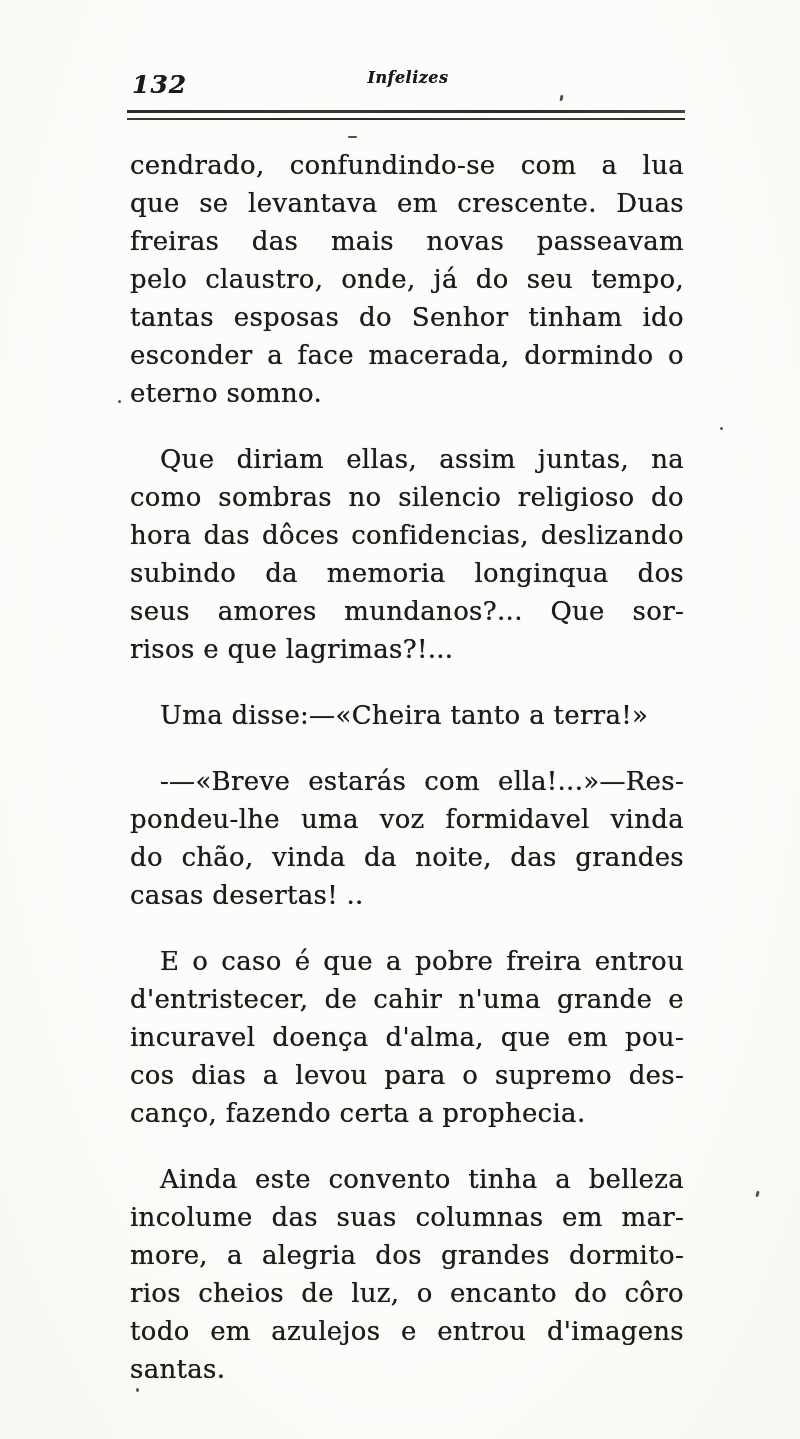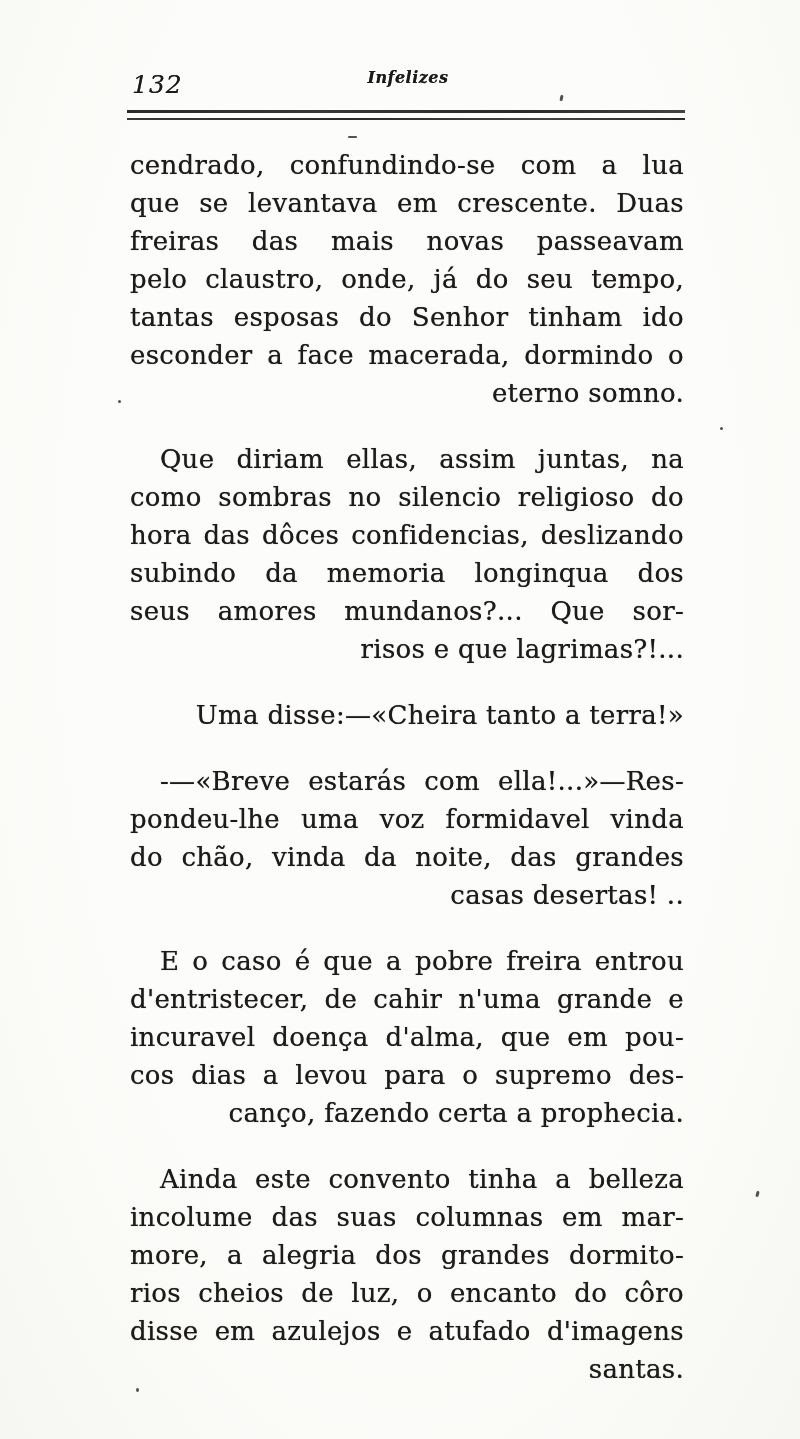--- a/index.html
+++ b/index.html
@@ -9,21 +9,21 @@
     background:#fbfbf8;
     background-image:radial-gradient(ellipse at 50% 40%, #fcfcfa 60%, #f6f6f2 100%);
     overflow:hidden;
     font-family:"DejaVu Serif", serif;
     color:#1d1b19;
   }
   
   .running-head{position:absolute;top:68px;left:130px;width:556px;height:32px;}
   .folio{
     position:absolute;left:2px;top:2px;
-    font-style:italic;font-weight:normal;font-size:25px;
+    font-style:italic;font-weight:bold;font-size:25px;
     letter-spacing:1px;
     text-shadow:0 0 .6px rgba(25,23,20,.75);
   }
   .head-title{
     display:block;text-align:center;
     font-style:italic;font-weight:bold;font-size:16px;
     letter-spacing:.5px;
     text-shadow:0 0 .6px rgba(25,23,20,.75);
   }
   
@@ -33,21 +33,21 @@
   .rule-2{height:2px;margin-top:5px;background:linear-gradient(90deg,#3a3835 0%,#2c2a28 40%,#454340 75%,#2c2a28 100%);}
   
   .text-block{position:absolute;top:146px;left:130px;width:554px;}
   .ln{
     margin:0;padding:0;
     font-size:26px;line-height:38px;
     letter-spacing:.3px;
     text-shadow:0 0 .7px rgba(28,26,23,.8);
   }
   .j{text-align:justify;text-align-last:justify;}
-  .last{text-align:right;}
+  .last{text-align:left;}
   .ind{text-indent:30px;margin-top:28px;}
   
   .speck{position:absolute;background:#55504a;border-radius:50%;}
   .sp1{left:560px;top:95px;width:3px;height:6px;border-radius:2px;transform:rotate(12deg);}
   .sp2{left:348px;top:136px;width:9px;height:2px;border-radius:1px;}
   .sp3{left:118px;top:400px;width:3px;height:3px;}
   .sp4{left:720px;top:427px;width:3px;height:3px;}
   .sp5{left:756px;top:1191px;width:3px;height:6px;border-radius:2px;transform:rotate(15deg);}
   .sp6{left:136px;top:1388px;width:3px;height:4px;}
 </style>
@@ -94,21 +94,21 @@
     <p class="ln j ind">E o caso é que a pobre freira entrou</p>
     <p class="ln j">d'entristecer, de cahir n'uma grande e</p>
     <p class="ln j">incuravel doença d'alma, que em pou-</p>
     <p class="ln j">cos dias a levou para o supremo des-</p>
     <p class="ln last">canço, fazendo certa a prophecia.</p>
 
     <p class="ln j ind">Ainda este convento tinha a belleza</p>
     <p class="ln j">incolume das suas columnas em mar-</p>
     <p class="ln j">more, a alegria dos grandes dormito-</p>
     <p class="ln j">rios cheios de luz, o encanto do côro</p>
-    <p class="ln j">disse em azulejos e atufado d'imagens</p>
+    <p class="ln j">todo em azulejos e entrou d'imagens</p>
     <p class="ln last">santas.</p>
   </main>
 
   <span class="speck sp1"></span>
   <span class="speck sp2"></span>
   <span class="speck sp3"></span>
   <span class="speck sp4"></span>
   <span class="speck sp5"></span>
   <span class="speck sp6"></span>
 </div>

